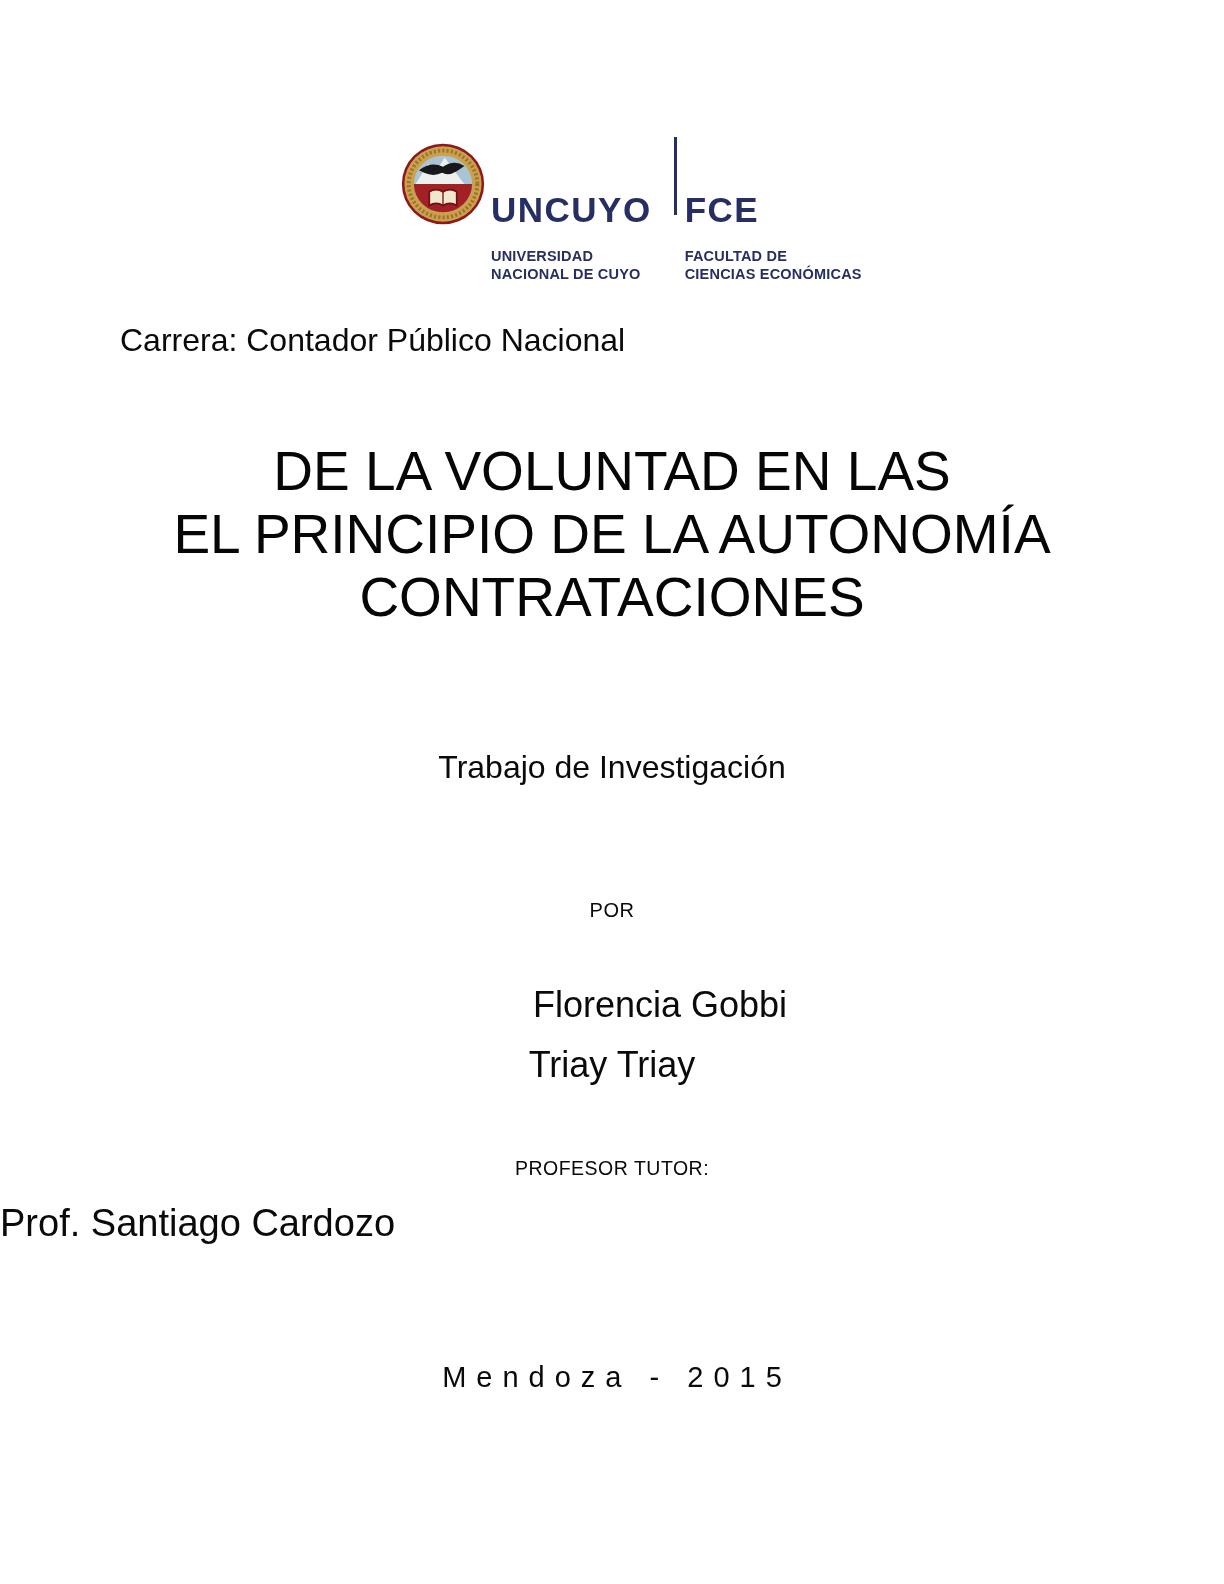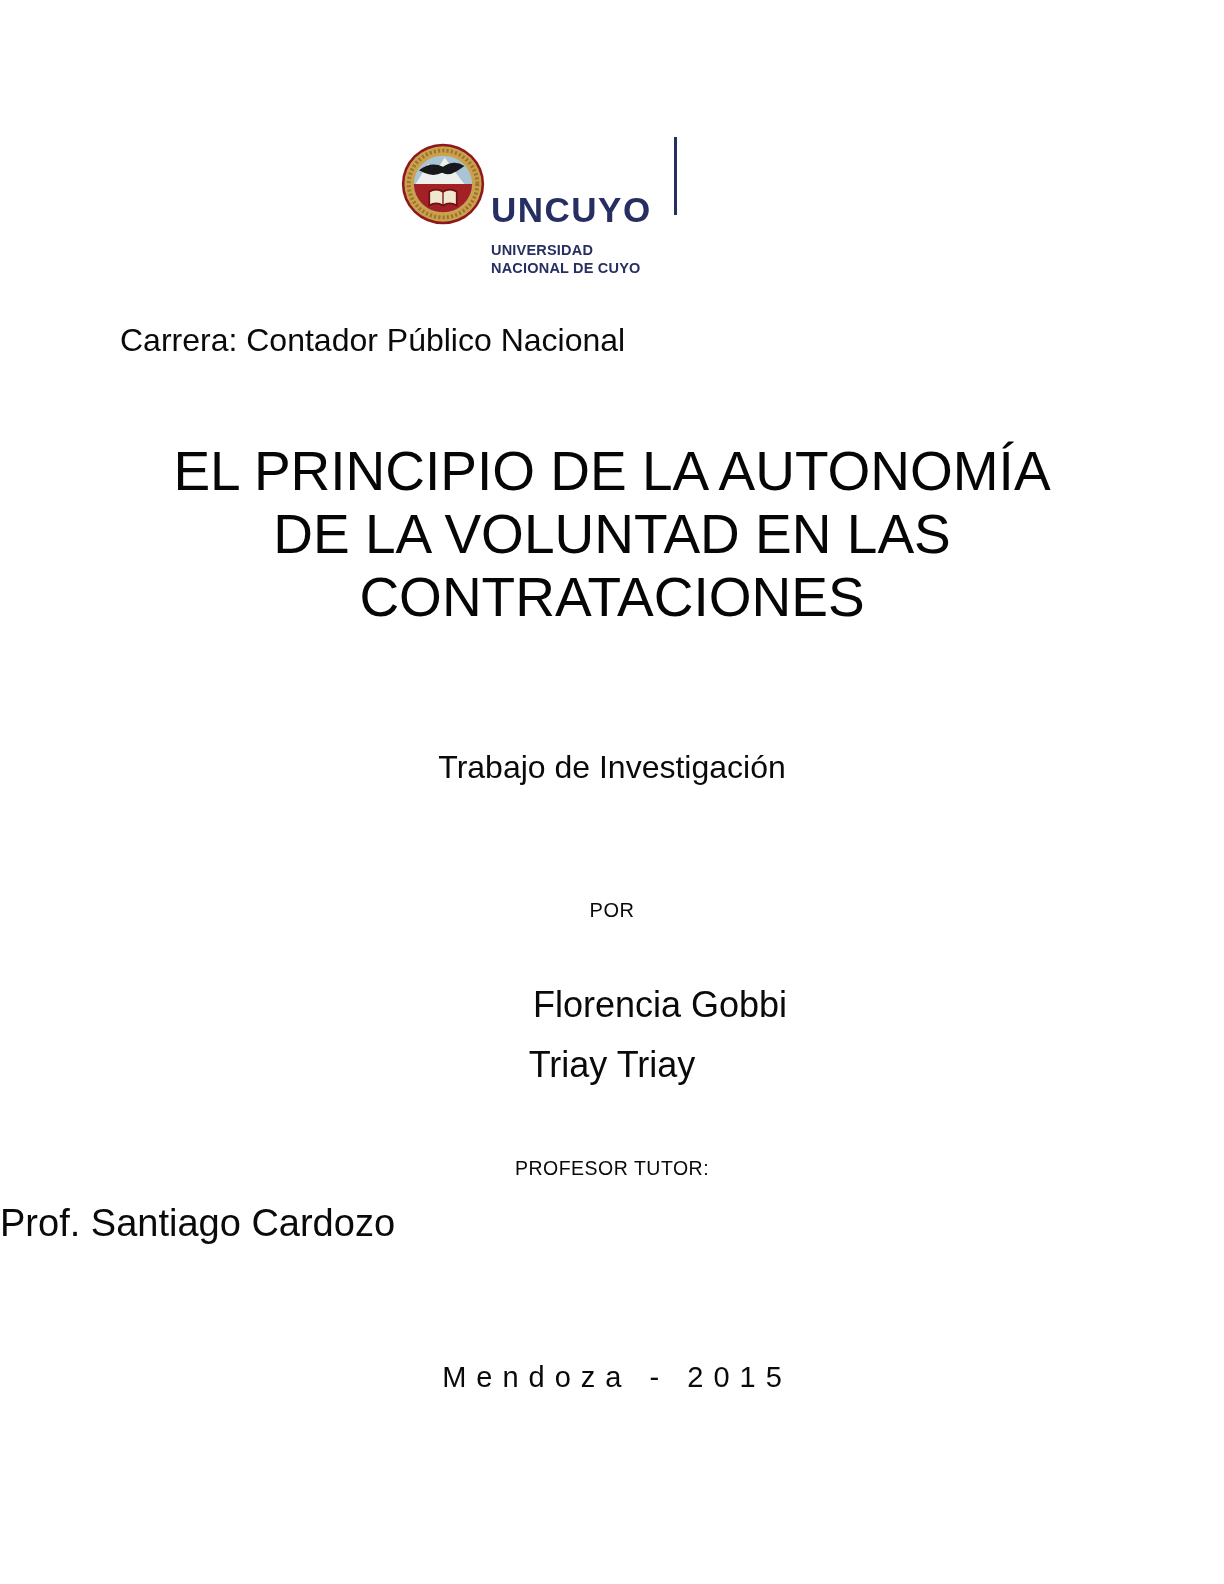--- a/index.html
+++ b/index.html
@@ -14,21 +14,21 @@
   
   .logo-row{position:absolute;top:137px;left:400px;display:flex;align-items:flex-start;}
   .emblem{width:86px;height:84px;margin-top:5px;}
   .brand-left{margin-left:5px;margin-top:8px;color:#272e62;}
   .brand-right{margin-top:8px;color:#272e62;}
   .brand-acronym{
     font-size:35px;line-height:34px;font-weight:bold;
     letter-spacing:1.5px;white-space:nowrap;margin-top:48px;
   }
   .brand-sub{
-    margin-top:14px;font-size:14.5px;line-height:18px;font-weight:bold;
+    margin-top:20px;font-size:14.5px;line-height:18px;font-weight:bold;
     letter-spacing:0.2px;white-space:nowrap;
   }
   .brand-divider{
     width:3px;height:78px;background:#272e62;
     margin:0 8px 0 22px;
   }
   
   .career{
     position:absolute;top:288px;left:120px;
     font-size:32px;line-height:37px;white-space:nowrap;margin-top:34px;
@@ -89,27 +89,34 @@
     <div class="brand-left">
       <div class="brand-acronym">UNCUYO</div>
       <div class="brand-sub">
         <div>UNIVERSIDAD</div>
         <div>NACIONAL DE CUYO</div>
       </div>
     </div>
 
     <div class="brand-divider"></div>
 
+    <div class="brand-right">
+      <div class="brand-acronym">FCE</div>
+      <div class="brand-sub">
+        <div>FACULTAD DE</div>
+        <div>CIENCIAS ECONÓMICAS</div>
+      </div>
+    </div>
   </div>
 
   <div class="career">Carrera: Contador Público Nacional</div>
 
   <div class="doc-title">
+    <div>DE LA VOLUNTAD EN LAS</div>
     <div>EL PRINCIPIO DE LA AUTONOMÍA</div>
-    <div>DE LA VOLUNTAD EN LAS</div>
     <div>CONTRATACIONES</div>
   </div>
 
   <div class="subtitle">Trabajo de Investigación</div>
 
   <div class="byline-label">POR</div>
   <div class="author-1">Florencia Gobbi</div>
   <div class="author-2">Triay Triay</div>
 
   <div class="tutor-label">PROFESOR TUTOR:</div>

